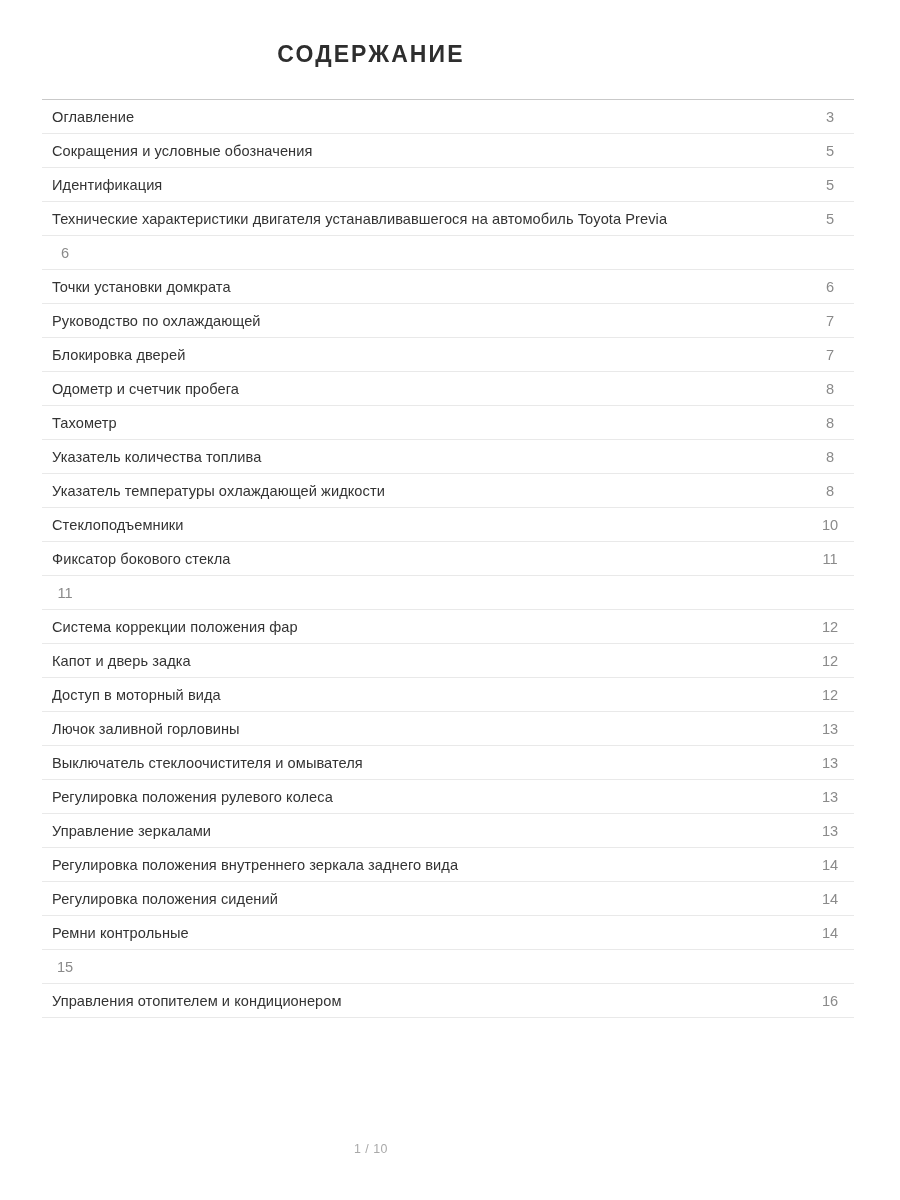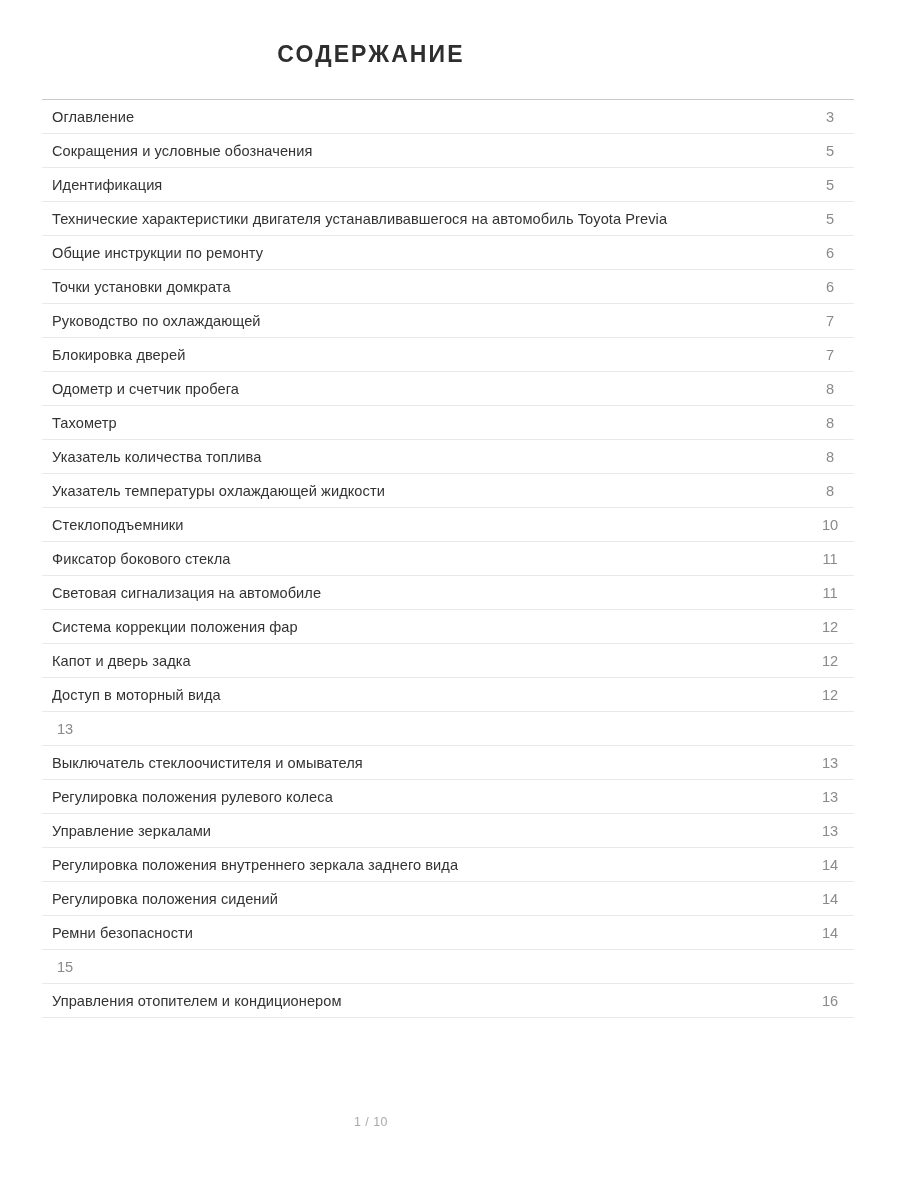--- a/index.html
+++ b/index.html
@@ -69,21 +69,21 @@
     flex: 0 0 auto;
     width: 46px;
     text-align: center;
     padding-right: 1px;
   }
   .footer {
     margin-top: auto;
     text-align: center;
     font-size: 12.4px;
     color: #a9a9a9;
-    padding-bottom: 71px;
+    padding-bottom: 44px;
     letter-spacing: 0.5px;
   }
 </style>
 </head>
 <body>
 
 <div class="page">
 
   <h1 class="doc-title">СОДЕРЖАНИЕ</h1>
 
@@ -98,21 +98,20 @@
       </li>
       <li class="toc-row">
         <span class="toc-title">Идентификация</span>
         <span class="toc-page">5</span>
       </li>
       <li class="toc-row">
         <span class="toc-title">Технические характеристики двигателя устанавливавшегося на автомобиль Toyota Previa</span>
         <span class="toc-page">5</span>
       </li>
       <li class="toc-row">
-        <span class="toc-title">Общие инструкции по ремонту</span>
         <span class="toc-page">6</span>
       </li>
       <li class="toc-row">
         <span class="toc-title">Точки установки домкрата</span>
         <span class="toc-page">6</span>
       </li>
       <li class="toc-row">
         <span class="toc-title">Руководство по охлаждающей</span>
         <span class="toc-page">7</span>
       </li>
@@ -138,36 +137,36 @@
       </li>
       <li class="toc-row">
         <span class="toc-title">Стеклоподъемники</span>
         <span class="toc-page">10</span>
       </li>
       <li class="toc-row">
         <span class="toc-title">Фиксатор бокового стекла</span>
         <span class="toc-page">11</span>
       </li>
       <li class="toc-row">
-        <span class="toc-title">Световая сигнализация на автомобиле</span>
         <span class="toc-page">11</span>
       </li>
       <li class="toc-row">
         <span class="toc-title">Система коррекции положения фар</span>
         <span class="toc-page">12</span>
       </li>
       <li class="toc-row">
         <span class="toc-title">Капот и дверь задка</span>
         <span class="toc-page">12</span>
       </li>
       <li class="toc-row">
         <span class="toc-title">Доступ в моторный вида</span>
         <span class="toc-page">12</span>
       </li>
       <li class="toc-row">
+        <span class="toc-title">Лючок заливной горловины</span>
         <span class="toc-page">13</span>
       </li>
       <li class="toc-row">
         <span class="toc-title">Выключатель стеклоочистителя и омывателя</span>
         <span class="toc-page">13</span>
       </li>
       <li class="toc-row">
         <span class="toc-title">Регулировка положения рулевого колеса</span>
         <span class="toc-page">13</span>
       </li>
@@ -177,21 +176,21 @@
       </li>
       <li class="toc-row">
         <span class="toc-title">Регулировка положения внутреннего зеркала заднего вида</span>
         <span class="toc-page">14</span>
       </li>
       <li class="toc-row">
         <span class="toc-title">Регулировка положения сидений</span>
         <span class="toc-page">14</span>
       </li>
       <li class="toc-row">
-        <span class="toc-title">Ремни безопасности</span>
+        <span class="toc-title">Ремни контрольные</span>
         <span class="toc-page">14</span>
       </li>
       <li class="toc-row">
         <span class="toc-page">15</span>
       </li>
       <li class="toc-row">
         <span class="toc-title">Управления отопителем и кондиционером</span>
         <span class="toc-page">16</span>
       </li>
     </ul>

